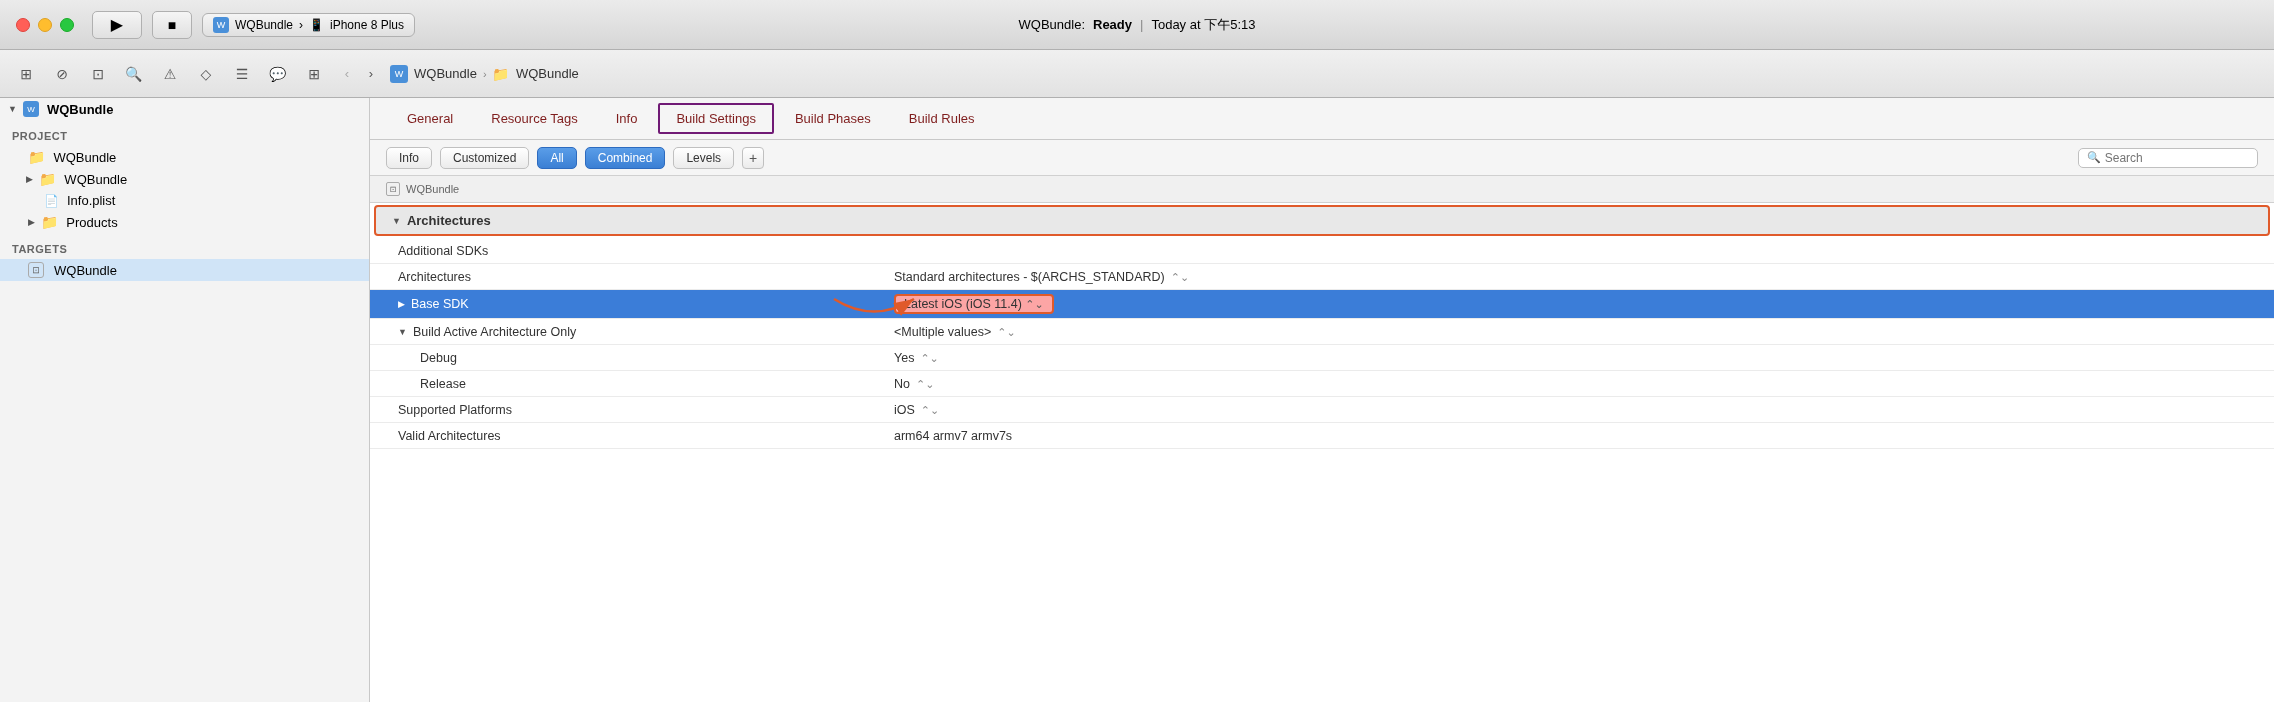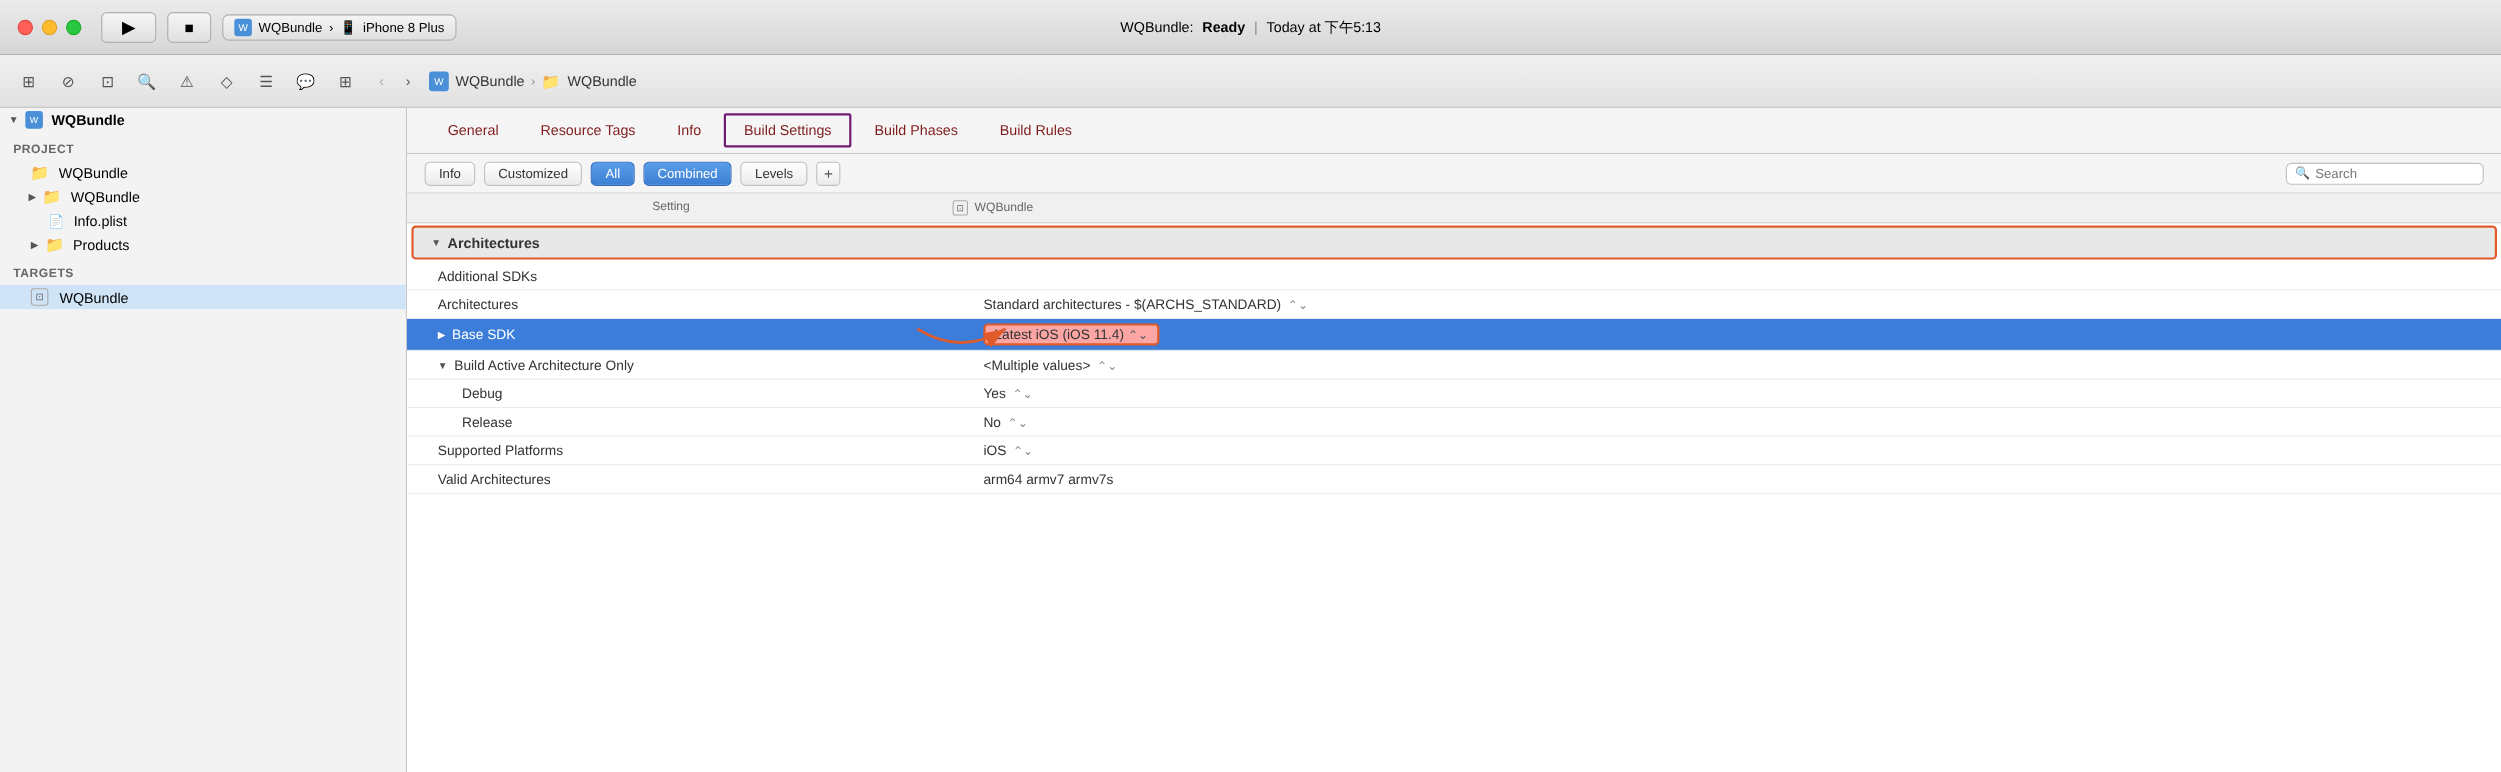--- a/index.html
+++ b/index.html
@@ -542,23 +542,20 @@
       </div>
       <div class="search-box" style="margin-left: auto;">
         <span style="color:#aaa; font-size:11px;">🔍</span>
         <input type="text" placeholder="Search" style="">
       </div>
     </div>
 
     <div class="settings-table">
 
       <div class="settings-header">
-        <div class="settings-header-cell">
-          <span>Setting</span>
-        </div>
         <div class="settings-header-cell" style="display:flex; align-items:center; gap:6px;">
           <span style="width:14px; height:14px; border:1px solid #aaa; border-radius:2px; display:inline-flex; align-items:center; justify-content:center; font-size:8px; color:#666;">⊡</span>
           <span>WQBundle</span>
         </div>
       </div>
 
       <div class="section-group-header highlighted architectures-section" style="border:2px solid #e05a2a; border-radius:4px; margin: 2px 4px;">
         <span class="section-triangle">▼</span>
         <span class="section-title">Architectures</span>
       </div>

